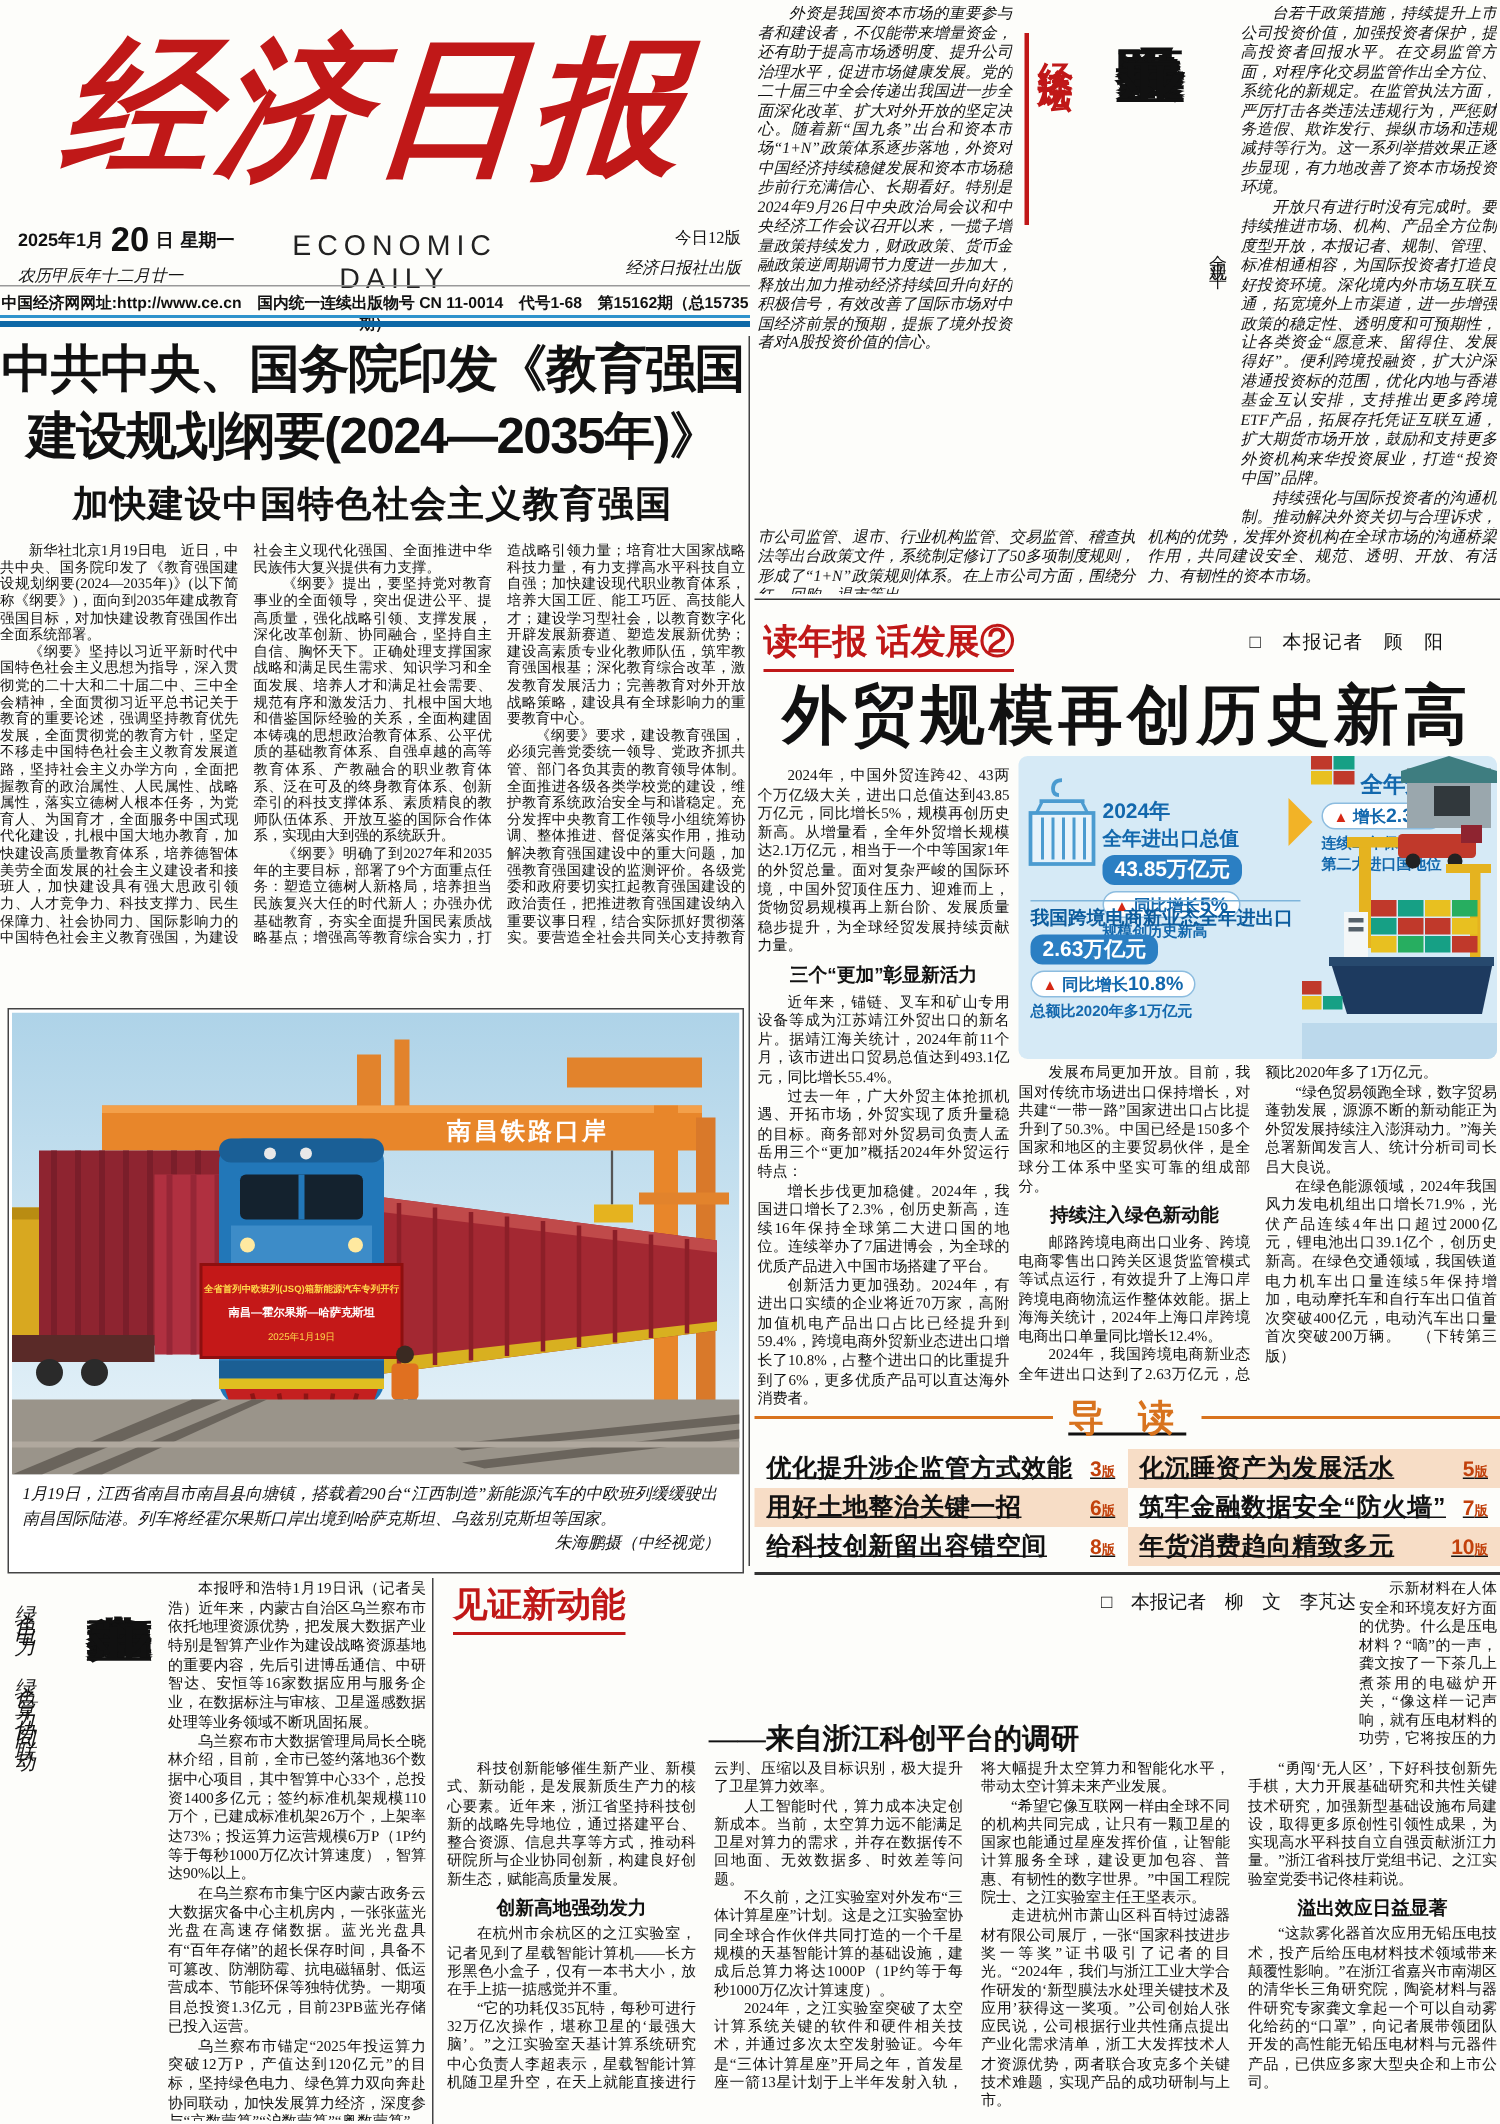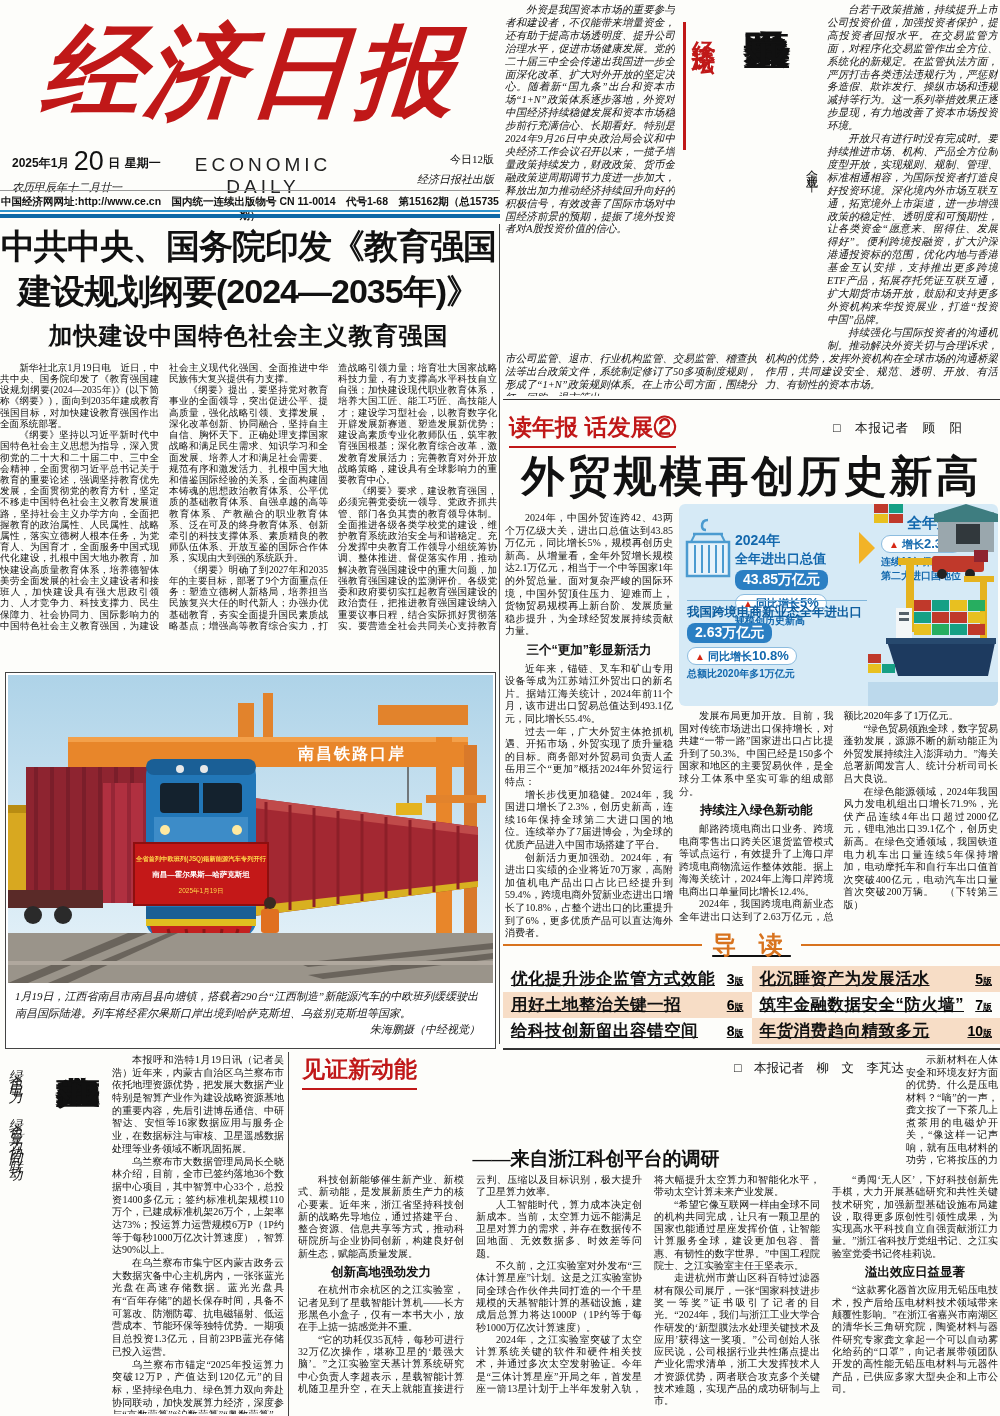--- a/index.html
+++ b/index.html
@@ -7,21 +7,21 @@
          font-family:"Liberation Serif", serif; overflow:hidden; }
   .page { position:relative; width:1000px; height:1416px; background:#fdfdfa; }
 
   
   .mast-brand { position:absolute; left:20px; top:6px; width:460px; height:140px;
     text-align:center; font-family:"DejaVu Serif", serif; font-style:italic;
     font-weight:900; font-size:100px; line-height:1.3; color:#c01818;
     letter-spacing:4px; transform:skewX(-4deg); }
   .mast-date { position:absolute; left:12px; top:146px; width:170px; font-family:"Liberation Sans",sans-serif; }
   .mast-date .d1 { font-size:12px; font-weight:bold; }
-  .mast-date .big { font-size:27px; font-weight:400; vertical-align:-3px; }
+  .mast-date .big { font-size:23px; font-weight:700; vertical-align:-3px; }
   .mast-date .lunar { font-size:11px; font-style:italic; font-family:"Liberation Serif",serif; margin-top:3px; }
   .mast-en { position:absolute; left:168px; top:154px; width:190px; text-align:center;
     font-family:"Liberation Sans",sans-serif; font-size:19px; letter-spacing:4px; color:#222; }
   .mast-right { position:absolute; left:390px; top:150px; width:104px; text-align:right; font-size:11px; line-height:1.8; }
   .mast-right .pub { font-style:italic; }
   .mast-info { position:absolute; left:0; top:190px; width:500px; border-top:1px solid #999;
     padding-top:4px; text-align:center; font-size:10.5px; font-weight:bold; font-family:"Liberation Sans",sans-serif; }
   .blue1 { position:absolute; left:0; top:210px; width:500px; height:2px; background:#2f93cc; }
   .blue2 { position:absolute; left:0; top:214px; width:500px; height:4px; background:#0e68a6; }
 
@@ -105,21 +105,21 @@
   .daodu { position:absolute; left:0px; top:525px; width:497px; height:96px;text-decoration:underline; }
   .dd-titlerow { display:flex; align-items:center; gap:10px; }
   .dd-line { flex:1; border-top:2px solid #d8731e; }
   .dd-title { color:#d8731e; font-family:"Liberation Sans",sans-serif; font-weight:900;
     font-size:24px; letter-spacing:8px; }
   .dd-grid { display:grid; grid-template-columns:1fr 1fr; margin-top:5px; border-bottom:2px solid #333; padding-bottom:4px; }
   .dd-cell { display:flex; justify-content:space-between; align-items:center;
     padding:2px 8px; font-family:"Liberation Sans",sans-serif; }
   .dd-cell.hl { background:#f7ddc6; }
   .dd-t { font-weight:900; font-size:16.5px; letter-spacing:0.5px; }
-  .dd-p { color:#000000; font-weight:900; font-size:14px; white-space:nowrap; }
+  .dd-p { color:#c2410c; font-weight:900; font-size:14px; white-space:nowrap; }
   .dd-p span { font-size:9px; }
 
   
   #bottom { position:absolute; left:0; top:1052px; width:1000px; height:364px; }
   .bv-line { position:absolute; left:288px; top:0; width:1px; height:364px; background:#444; }
   .nmg-kicker { position:absolute; left:6px; top:6px; writing-mode:vertical-rl; font-size:14px;
     font-style:italic; letter-spacing:7px; height:350px; }
   .nmg-head { position:absolute; left:44px; top:4px; writing-mode:vertical-rl; width:32px; height:360px;
     font-family:"Liberation Sans",sans-serif; font-weight:900; font-size:25px; line-height:1.0;
     transform:scaleX(1.75); transform-origin:0 0; letter-spacing:0.5px; }
@@ -163,21 +163,21 @@
 
   <div id="forum">
     <div class="f-col f-col1 paras">
         <p>外资是我国资本市场的重要参与者和建设者，不仅能带来增量资金，还有助于提高市场透明度、提升公司治理水平，促进市场健康发展。党的二十届三中全会传递出我国进一步全面深化改革、扩大对外开放的坚定决心。随着新“国九条”出台和资本市场“1+N”政策体系逐步落地，外资对中国经济持续稳健发展和资本市场稳步前行充满信心、长期看好。特别是2024年9月26日中央政治局会议和中央经济工作会议召开以来，一揽子增量政策持续发力，财政政策、货币金融政策逆周期调节力度进一步加大，释放出加力推动经济持续回升向好的积极信号，有效改善了国际市场对中国经济前景的预期，提振了境外投资者对A股投资价值的信心。</p>
       </div>
     <div class="f-label">经济论坛</div>
     <div class="f-title">吸引更多外资来华投资展业</div>
     <div class="f-author">金观平</div>
     <div class="f-col f-col2 paras">
         <p>台若干政策措施，持续提升上市公司投资价值，加强投资者保护，提高投资者回报水平。在交易监管方面，对程序化交易监管作出全方位、系统化的新规定。在监管执法方面，严厉打击各类违法违规行为，严惩财务造假、欺诈发行、操纵市场和违规减持等行为。这一系列举措效果正逐步显现，有力地改善了资本市场投资环境。</p>
-        <p>开放只有进行时没有完成时。要持续推进市场、机构、产品全方位制度型开放，实现规则、规制、管理、标准相通相容，为国际投资者打造良好投资环境。深化境内外市场互联互通，拓宽境外上市渠道，进一步增强政策的稳定性、透明度和可预期性，让各类资金“愿意来、留得住、发展得好”。便利跨境投融资，扩大沪深港通投资标的范围，优化内地与香港基金互认安排，支持推出更多跨境ETF产品，拓展存托凭证互联互通，扩大期货市场开放，鼓励和支持更多外资机构来华投资展业，打造“投资中国”品牌。</p>
+        <p>开放只有进行时没有完成时。要持续推进市场、机构、产品全方位制度型开放，本报记者、规制、管理、标准相通相容，为国际投资者打造良好投资环境。深化境内外市场互联互通，拓宽境外上市渠道，进一步增强政策的稳定性、透明度和可预期性，让各类资金“愿意来、留得住、发展得好”。便利跨境投融资，扩大沪深港通投资标的范围，优化内地与香港基金互认安排，支持推出更多跨境ETF产品，拓展存托凭证互联互通，扩大期货市场开放，鼓励和支持更多外资机构来华投资展业，打造“投资中国”品牌。</p>
         <p>持续强化与国际投资者的沟通机制。推动解决外资关切与合理诉求，加强开放条件下资本市场监管和监管能力建设，维护市场稳定运行。鼓励优质上市公司海外路演，帮助外资全面系统了解中国经济及上市公司发展情况。利用外资机构在国际投资银行和投资</p>
       </div>
     <div class="f-bottom">
       <div class="fb-l">市公司监管、退市、行业机构监管、交易监管、稽查执法等出台政策文件，系统制定修订了50多项制度规则，形成了“1+N”政策规则体系。在上市公司方面，围绕分红、回购、退市等出</div>
       <div class="fb-r">机构的优势，发挥外资机构在全球市场的沟通桥梁作用，共同建设安全、规范、透明、开放、有活力、有韧性的资本市场。</div>
     </div>
   </div>
 
   <div id="edu">
     <div class="edu-h">中共中央、国务院印发《教育强国</div>

